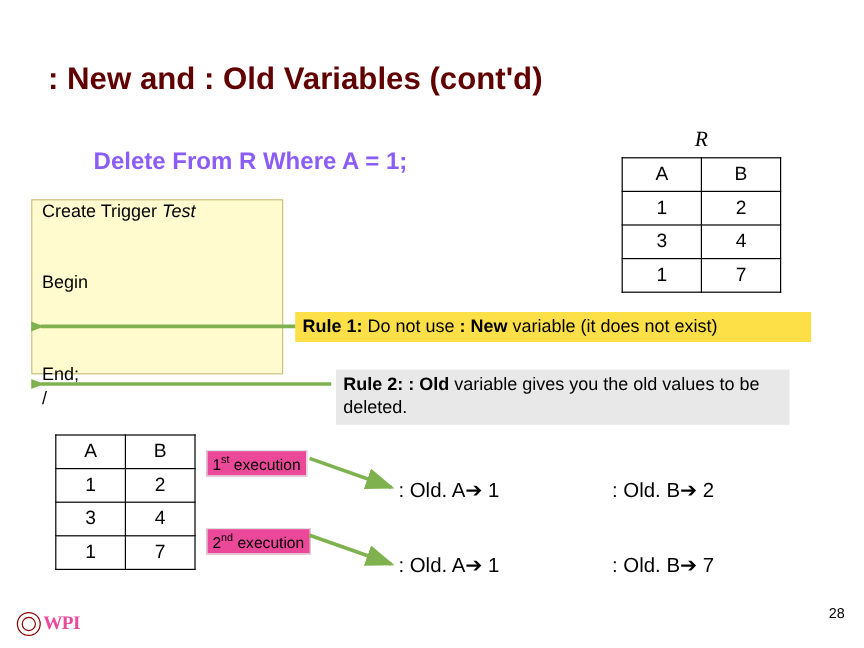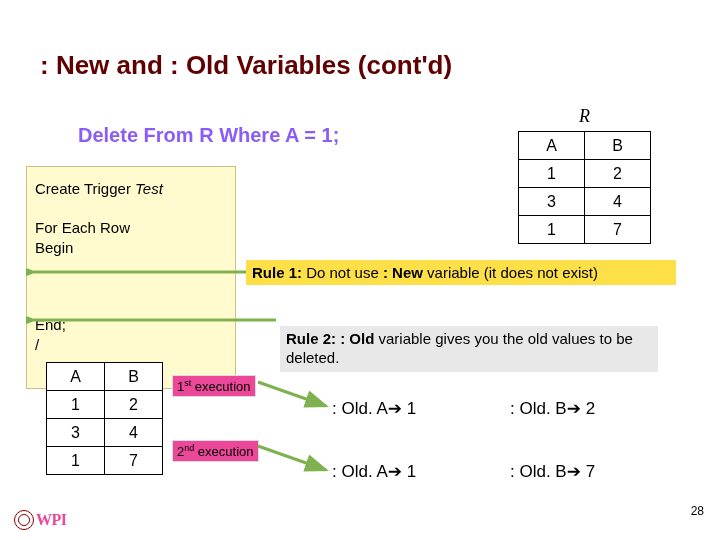--- a/index.html
+++ b/index.html
@@ -39,24 +39,24 @@
   .table-r table { border-collapse: collapse; background: #fff; }
   .table-r td {
     border: 1px solid #000;
     width: 66px; height: 28px;
     font-size: 16px;
     text-align: center;
   }
   .code-block {
     position: absolute;
     left: 26px; top: 166px;
-    width: 210px; height: 223px;
+    width: 210px; height: 146px;
     background: #fffbce;
     border: 1px solid #ccc086;
-    padding: 12px 8px;
+    padding: 0 8px;
     font-size: 15px;
     line-height: 1.3;
   }
   .code-block .italic { font-style: italic; }
   .code-block .end { margin-top: 58px; display: block; }
   .rule1 {
     position: absolute;
     left: 246px; top: 260px;
     width: 430px;
     background: #fde047;
@@ -65,21 +65,20 @@
   }
   .rule1 b, .rule2 b { font-weight: bold; }
   .rule2 {
     position: absolute;
     left: 280px; top: 308px;
     width: 378px;
     background: #e8e8e8;
     padding: 4px 6px;
     font-size: 15px;
     line-height: 1.25;
-    margin-top: 18px;
   }
   .table-small {
     position: absolute;
     left: 46px; top: 362px;
   }
   .table-small table { border-collapse: collapse; background: #fff; }
   .table-small td {
     border: 1px solid #000;
     width: 58px; height: 28px;
     font-size: 16px;
@@ -170,21 +169,21 @@
       <td>1</td>
       <td>7</td>
     </tr>
   </tbody>
     </table>
 </div>
 
 <div class="code-block">
   <span><span>Create Trigger </span><span class="italic">Test</span></span><br>
   <br>
-  <span>For Each Row</span><br>
+  <br>
   <span>Begin</span>
   <span class="end">End;</span>
   <span>/</span>
 </div>
 
 <div class="rule1">
   <b>Rule 1: </b><span>Do not use </span><b>: New </b><span>variable (it does not exist)</span>
 </div>
 
 <div class="rule2">

